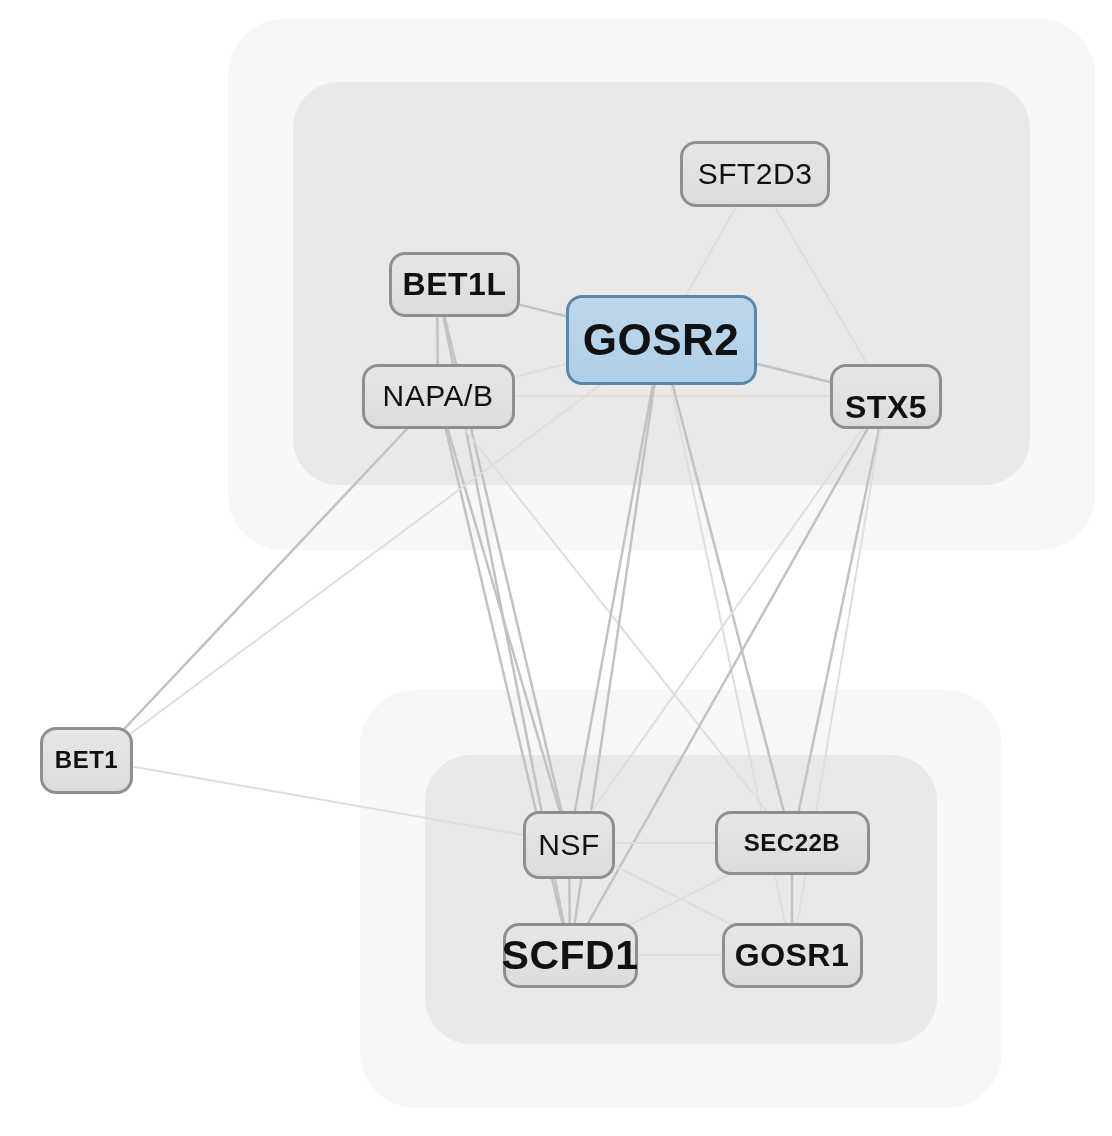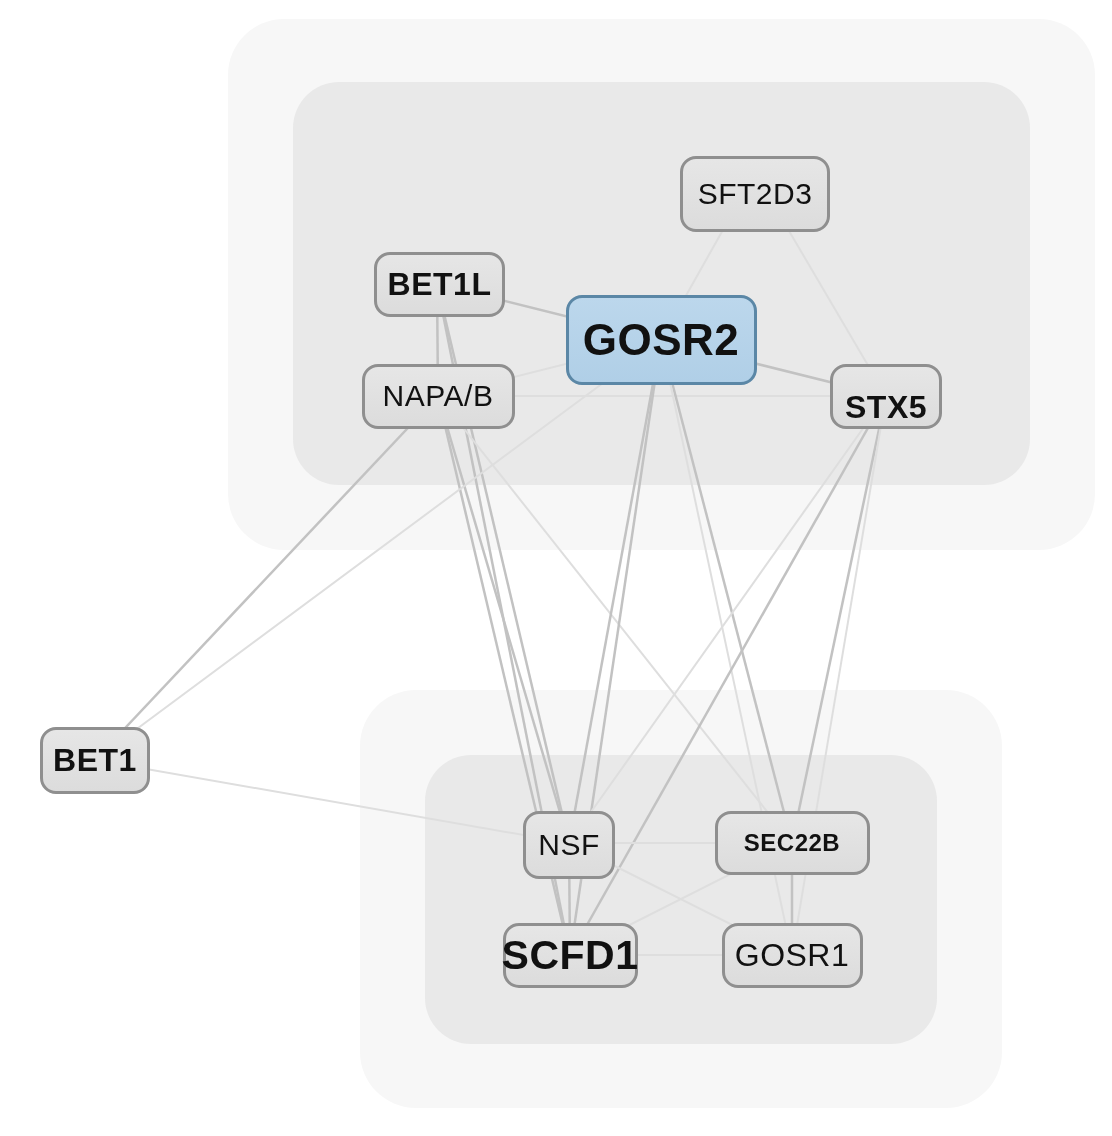--- a/index.html
+++ b/index.html
@@ -70,44 +70,44 @@
       <line x1="886" y1="396" x2="792" y2="955" stroke="#dedede" stroke-width="2"></line>
       <line x1="95" y1="760" x2="569" y2="843" stroke="#dedede" stroke-width="2"></line>
       <line x1="569" y1="843" x2="792" y2="843" stroke="#dedede" stroke-width="2"></line>
       <line x1="569" y1="843" x2="570" y2="955" stroke="#c2c2c2" stroke-width="2.5"></line>
       <line x1="569" y1="843" x2="792" y2="955" stroke="#dedede" stroke-width="2"></line>
       <line x1="792" y1="843" x2="570" y2="955" stroke="#dedede" stroke-width="2"></line>
       <line x1="792" y1="843" x2="792" y2="955" stroke="#c2c2c2" stroke-width="2.5"></line>
       <line x1="570" y1="955" x2="792" y2="955" stroke="#dedede" stroke-width="2"></line>
     </svg>
   <div id="nodes">
-      <div class="node" style="left: 680px; top: 141px; width: 150px; height: 76px; font-size: 30px; font-weight: normal; margin-top: 15px;">
+      <div class="node" style="left: 680px; top: 141px; width: 150px; height: 66px; font-size: 30px; font-weight: normal;">
         <span class="label">SFT2D3</span>
       </div>
-      <div class="node" style="left: 374px; top: 251.5px; width: 131px; height: 65px; font-size: 32px; font-weight: bold;">
+      <div class="node" style="left: 389px; top: 251.5px; width: 131px; height: 65px; font-size: 32px; font-weight: bold;">
         <span class="label">BET1L</span>
       </div>
       <div class="node highlight" style="left: 565.5px; top: 295px; width: 191px; height: 90px; font-size: 44px; font-weight: bold;">
         <span class="label">GOSR2</span>
       </div>
       <div class="node" style="left: 361.5px; top: 363.5px; width: 153px; height: 65px; font-size: 30px; font-weight: normal;">
         <span class="label">NAPA/B</span>
       </div>
       <div class="node" style="left: 830px; top: 363.5px; width: 112px; height: 65px; font-size: 32px; font-weight: bold; align-items: flex-end;">
         <span class="label">STX5</span>
       </div>
-      <div class="node" style="left: 40px; top: 726.5px; width: 110px; height: 67px; font-size: 32px; font-weight: bold;">
+      <div class="node" style="left: 40px; top: 726.5px; width: 93px; height: 67px; font-size: 24px; font-weight: bold;">
         <span class="label">BET1</span>
       </div>
       <div class="node" style="left: 523px; top: 811px; width: 92px; height: 68px; font-size: 30px; font-weight: normal;">
         <span class="label">NSF</span>
       </div>
       <div class="node" style="left: 714.5px; top: 811px; width: 155px; height: 64px; font-size: 24px; font-weight: bold;">
         <span class="label">SEC22B</span>
       </div>
       <div class="node" style="left: 502.5px; top: 922.5px; width: 135px; height: 65px; font-size: 41px; font-weight: bold;">
         <span class="label">SCFD1</span>
       </div>
-      <div class="node" style="left: 721.5px; top: 922.5px; width: 141px; height: 65px; font-size: 32px; font-weight: normal;">
+      <div class="node" style="left: 721.5px; top: 922.5px; width: 141px; height: 65px; font-size: 32px; font-weight: bold;">
         <span class="label">GOSR1</span>
       </div>
     </div>
 </div>
 
 </body></html>

